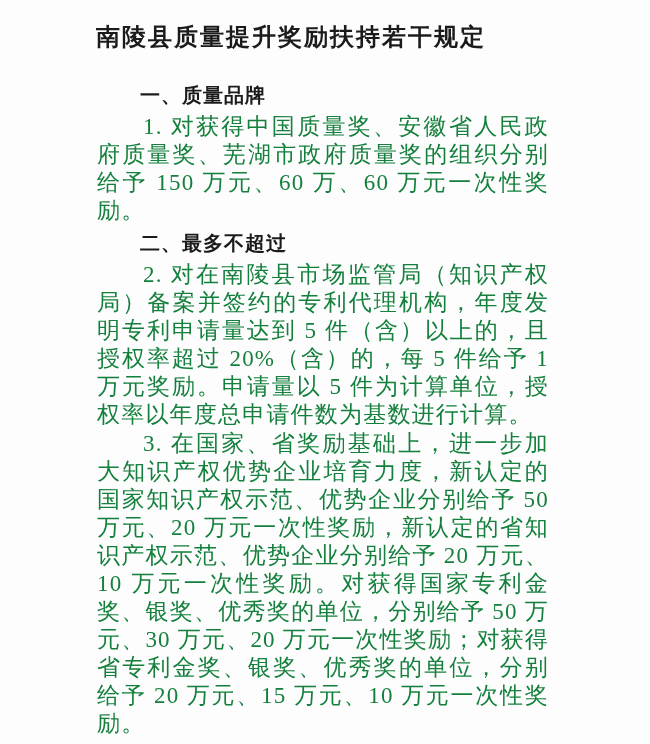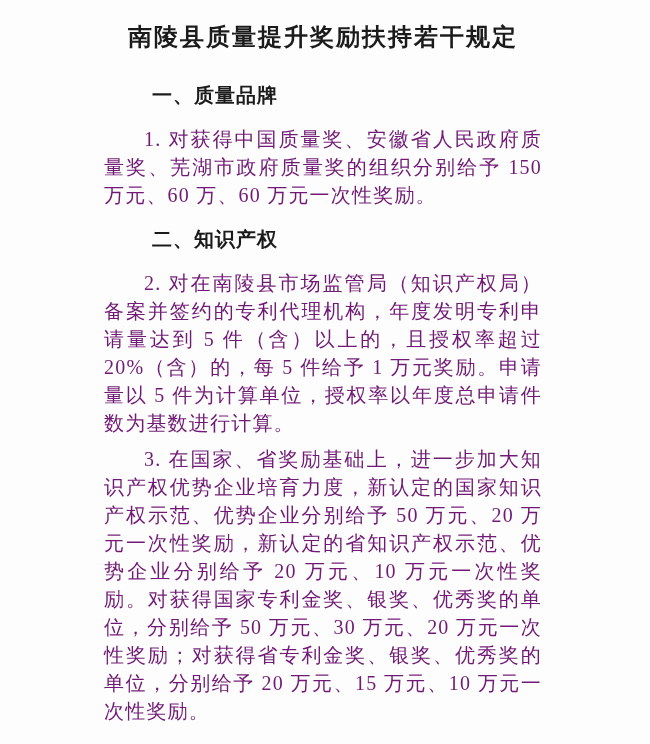--- a/index.html
+++ b/index.html
@@ -15,59 +15,59 @@
     width: 650px;
     height: 744px;
     padding: 0 100px 0 96px;
     background: #fdfdfd;
   }
   .doc-title {
     font-family: "Liberation Sans", "DejaVu Sans", sans-serif;
     font-size: 24px;
     font-weight: bold;
     color: #1b1b1b;
-    text-align: center;
+    text-align: left;
     line-height: 30px;
     letter-spacing: 2px;
     margin: 22px 0 29px 0;
   }
   .sec-heading {
     font-family: "Liberation Sans", "DejaVu Sans", sans-serif;
     font-size: 20px;
     font-weight: bold;
     color: #1b1b1b;
     line-height: 28px;
     letter-spacing: 1px;
     text-indent: 2em;
-    margin: 16px;
+    margin: 4px;
   }
   .para {
     font-family: "Liberation Serif", "DejaVu Serif", serif;
-    font-size: 20px;
+    font-size: 23px;
     font-weight: 400;
-    color: #701a75;
+    color: #15803d;
     line-height: 28px;
     letter-spacing: 1.2px;
     text-indent: 2em;
     text-align: justify;
-    margin: 8px;
+    margin: 1px;
   }
   .section { margin: 0; padding: 0; }
 </style>
 </head>
 <body>
 
 <div class="page">
 
   <h1 class="doc-title">南陵县质量提升奖励扶持若干规定</h1>
 
   <div class="section">
     <h2 class="sec-heading">一、质量品牌</h2>
     <p class="para">1. 对获得中国质量奖、安徽省人民政府质量奖、芜湖市政府质量奖的组织分别给予 150 万元、60 万、60 万元一次性奖励。</p>
   </div>
 
   <div class="section">
-    <h2 class="sec-heading">二、知识产权</h2>
+    <h2 class="sec-heading">二、最多不超过</h2>
     <p class="para">2. 对在南陵县市场监管局（知识产权局）备案并签约的专利代理机构，年度发明专利申请量达到 5 件（含）以上的，且授权率超过 20%（含）的，每 5 件给予 1 万元奖励。申请量以 5 件为计算单位，授权率以年度总申请件数为基数进行计算。</p>
     <p class="para">3. 在国家、省奖励基础上，进一步加大知识产权优势企业培育力度，新认定的国家知识产权示范、优势企业分别给予 50 万元、20 万元一次性奖励，新认定的省知识产权示范、优势企业分别给予 20 万元、10 万元一次性奖励。对获得国家专利金奖、银奖、优秀奖的单位，分别给予 50 万元、30 万元、20 万元一次性奖励；对获得省专利金奖、银奖、优秀奖的单位，分别给予 20 万元、15 万元、10 万元一次性奖励。</p>
   </div>
 
 </div>
 
 </body></html>

